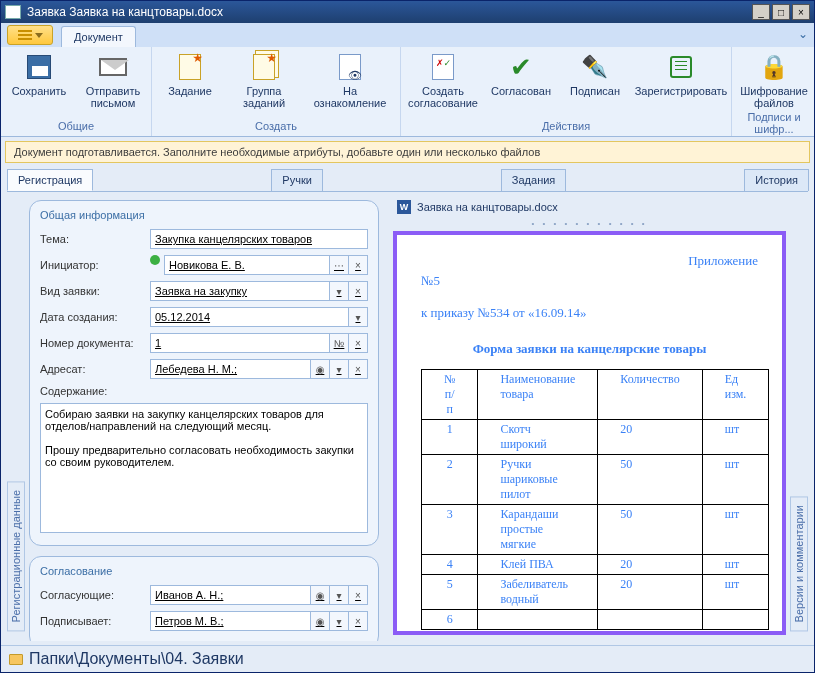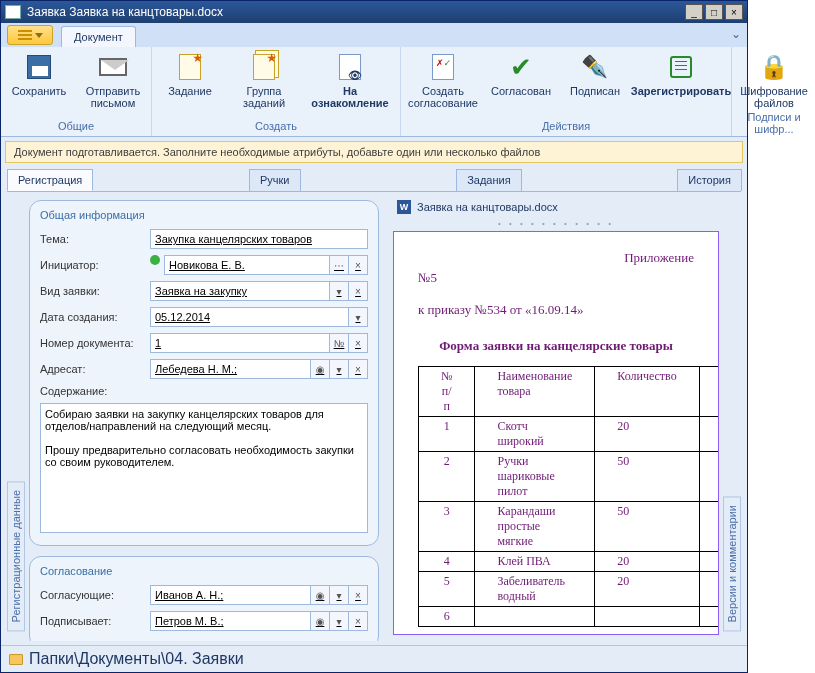--- a/index.html
+++ b/index.html
@@ -1,34 +1,34 @@
 <!DOCTYPE html>
 <html><head>
 <meta charset="utf-8">
 <style>
 * { box-sizing: border-box; margin: 0; padding: 0; }
 body { font-family: Tahoma, Arial, sans-serif; font-size: 11px; background: #fff; width: 815px; height: 673px; overflow: hidden; }
-.window { border: 1px solid #0a246a; width: 748px; height: 673px; display: flex; flex-direction: column; background: #e4ecf7; }
+.window { border: 1px solid #0a246a; width: 815px; height: 673px; display: flex; flex-direction: column; background: #e4ecf7; }
 .titlebar { background: linear-gradient(#2b579a,#1e3f6f); color: #fff; height: 22px; display: flex; align-items: center; padding: 0 4px; font-size: 12px; }
 .titlebar .icon { width: 16px; height: 14px; background: #fff; margin-right: 6px; border: 1px solid #7aa; display: inline-block; }
 .titlebar .title { flex: 1; }
 .winbtns { display: flex; gap: 2px; }
 .winbtn { width: 18px; height: 16px; background: #d4d0c8; border: 1px solid #555; color: #000; font-size: 10px; display: flex; align-items: center; justify-content: center; cursor: pointer; }
 .ribbon-tabs { background: #cfe0f7; height: 24px; display: flex; align-items: flex-end; padding-left: 4px; position: relative; }
 .app-btn { width: 46px; height: 20px; background: linear-gradient(#ffe08a,#ffc83d); border: 1px solid #c9a227; border-radius: 3px; margin: 2px 8px 2px 2px; display: flex; align-items: center; justify-content: center; cursor: pointer; }
 .app-btn span { display: inline-block; border-left: 4px solid transparent; border-right: 4px solid transparent; border-top: 5px solid #8a6d1f; margin-left: 3px; }
 .app-btn .bars { width: 14px; height: 10px; background: repeating-linear-gradient(#c98f00 0 2px, transparent 2px 4px); }
 .rtab { padding: 4px 12px; background: #f3f7fd; border: 1px solid #9db9dd; border-bottom: none; border-radius: 3px 3px 0 0; font-size: 11px; cursor: pointer; color: #1f3864; }
 .ribbon-collapse { position: absolute; right: 6px; top: 4px; color: #3b6ea5; cursor: pointer; font-size: 12px; }
 .ribbon { background: #e9f1fb; border-bottom: 1px solid #9db9dd; display: flex; height: 90px; }
 .rgroup { border-right: 1px solid #c6d7ef; display: flex; flex-direction: column; padding: 4px 6px 2px; }
 .rgroup .items { display: flex; gap: 10px; flex: 1; align-items: flex-start; }
 .rgroup .glabel { text-align: center; color: #4a6ea9; font-size: 11px; padding: 2px 0; }
 .rbtn { display: flex; flex-direction: column; align-items: center; width: 64px; cursor: pointer; text-align: center; color: #1f3864; font-size: 11px; line-height: 12px; }
-.rbtn.w80 { width: 88px; font-weight: bold; }
+.rbtn.w80 { width: 88px; }
 .rbtn.tall { width: 72px; }
 .ricon { width: 32px; height: 32px; margin-bottom: 2px; display: flex; align-items: center; justify-content: center; font-size: 22px; }
 .floppy { width: 24px; height: 24px; background: #3b6ea5; border: 1px solid #274a75; position: relative; }
 .floppy::after { content: ""; position: absolute; bottom: 2px; left: 4px; width: 16px; height: 10px; background: #fff; }
 .envelope { width: 28px; height: 18px; border: 2px solid #666; background: #fff; position: relative; }
 .envelope::after { content: ""; position: absolute; top: 0; left: 0; border-left: 14px solid transparent; border-right: 14px solid transparent; border-top: 10px solid #ccc; }
 .task-icon { width: 22px; height: 26px; background: #fffbe6; border: 1px solid #c9a227; position: relative; }
 .task-icon::after { content: "★"; position: absolute; top: -3px; right: -3px; color: #e05a00; font-size: 12px; }
 .task-icon.double { box-shadow: 3px -3px 0 #fffbe6, 3px -3px 0 1px #c9a227; }
 .doc-eye { width: 22px; height: 26px; background: #fff; border: 1px solid #7a9ac9; position: relative; }
@@ -54,21 +54,21 @@
 .form-row label { width: 104px; color: #333; font-size: 11px; }
 .input-wrap { flex: 1; display: flex; text-decoration: underline; }
 .txt { flex: 1; border: 1px solid #9db9dd; background: #fff; height: 20px; padding: 2px 4px; font-size: 11px; font-family: inherit; }
 .btn-sm { width: 20px; height: 20px; border: 1px solid #9db9dd; background: #f3f7fd; display: flex; align-items: center; justify-content: center; font-size: 10px; cursor: pointer; margin-left: -1px; color: #555; }
 .status-dot { width: 10px; height: 10px; border-radius: 50%; background: #3cb043; margin-right: 4px; }
 .textarea { width: 100%; height: 130px; border: 1px solid #9db9dd; background: #fff; padding: 4px; font-size: 11px; font-family: inherit; resize: none; white-space: pre-wrap; }
 .right-panel { flex: 1; padding: 6px 4px 6px 8px; overflow: hidden; display: flex; flex-direction: column; }
 .file-header { display: flex; align-items: center; gap: 6px; padding: 2px 4px; color: #1f3864; }
 .word-icon { width: 14px; height: 14px; background: #2b579a; color: #fff; font-size: 9px; display: inline-flex; align-items: center; justify-content: center; font-weight: bold; }
 .grip { text-align: center; color: #8aa2c4; font-size: 8px; letter-spacing: 3px; padding: 3px; cursor: row-resize; }
-.preview { flex: 1; background: #fff; border: 1px solid #8b5cf6; padding: 18px 24px; overflow: auto; font-family: 'Times New Roman', serif; font-size: 13px; color: #701a75; }
+.preview { flex: 1; background: #fff; border: 4px solid #8b5cf6; padding: 18px 24px; overflow: auto; font-family: 'Times New Roman', serif; font-size: 13px; color: #3b82f6; }
 .preview .appendix { text-align: right; margin-bottom: 4px; }
 .preview .formtitle { text-align: center; margin: 20px 0 12px; font-weight: bold; }
 .dtable { border-collapse: collapse; width: 100%; font-size: 12px; }
 .dtable td, .dtable th { border: 1px solid #000; padding: 2px 22px; text-align: left; vertical-align: top; font-weight: normal; }
 .dtable th:first-child, .dtable td:first-child { width: 32px; text-align: center; }
 .footer { background: #e4ecf7; border-top: 1px solid #b0c7e5; padding: 4px 8px; display: flex; align-items: center; gap: 6px; color: #1f3864; font-size: 16px; }
 .folder-icon { width: 14px; height: 11px; background: #f7c65f; border: 1px solid #c49a2a; border-radius: 1px; }
 </style>
 </head>
 <body>

